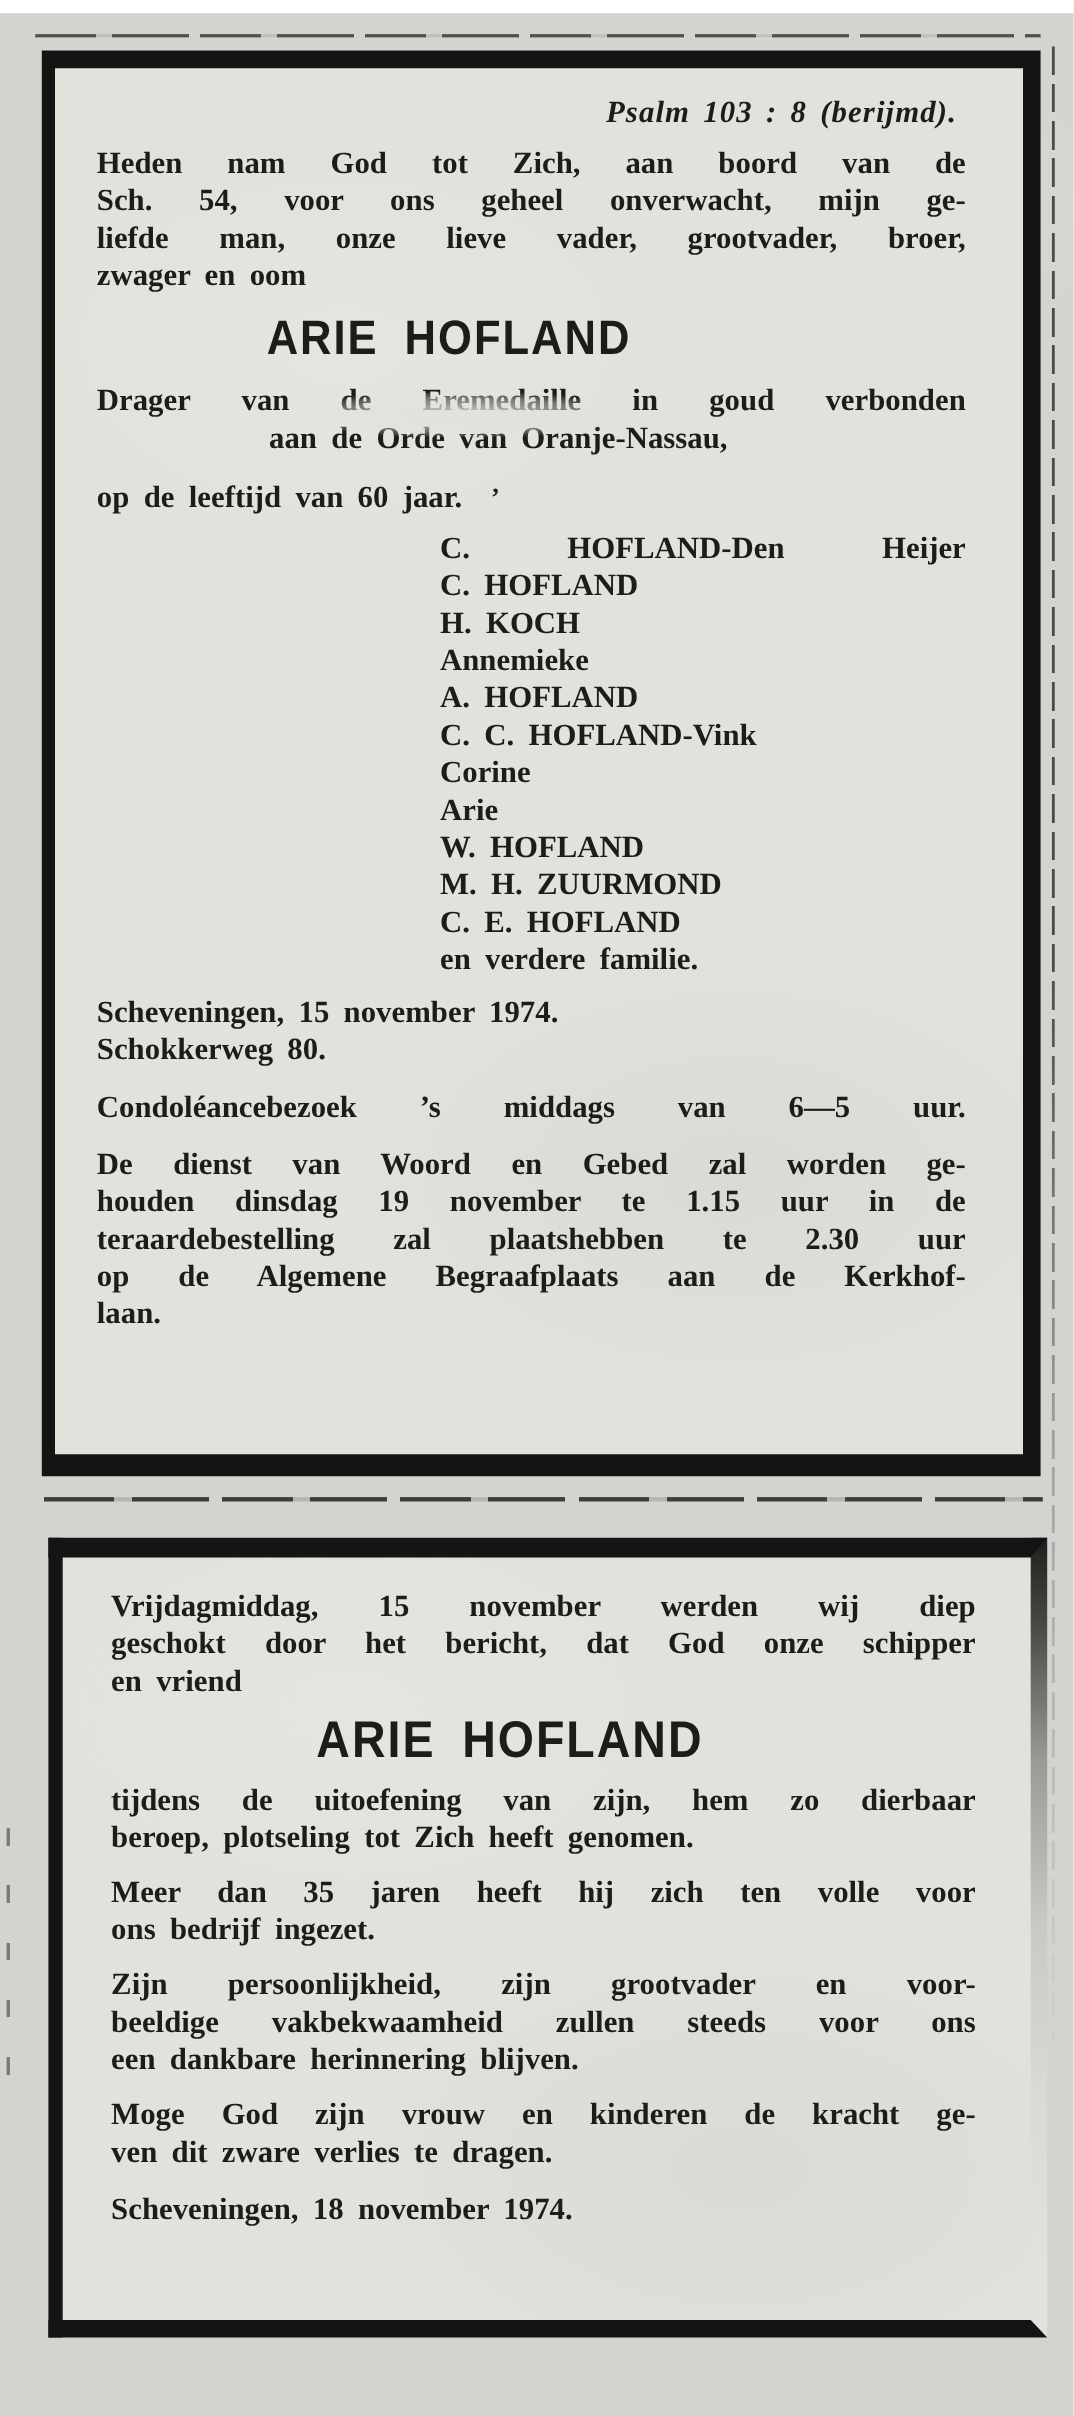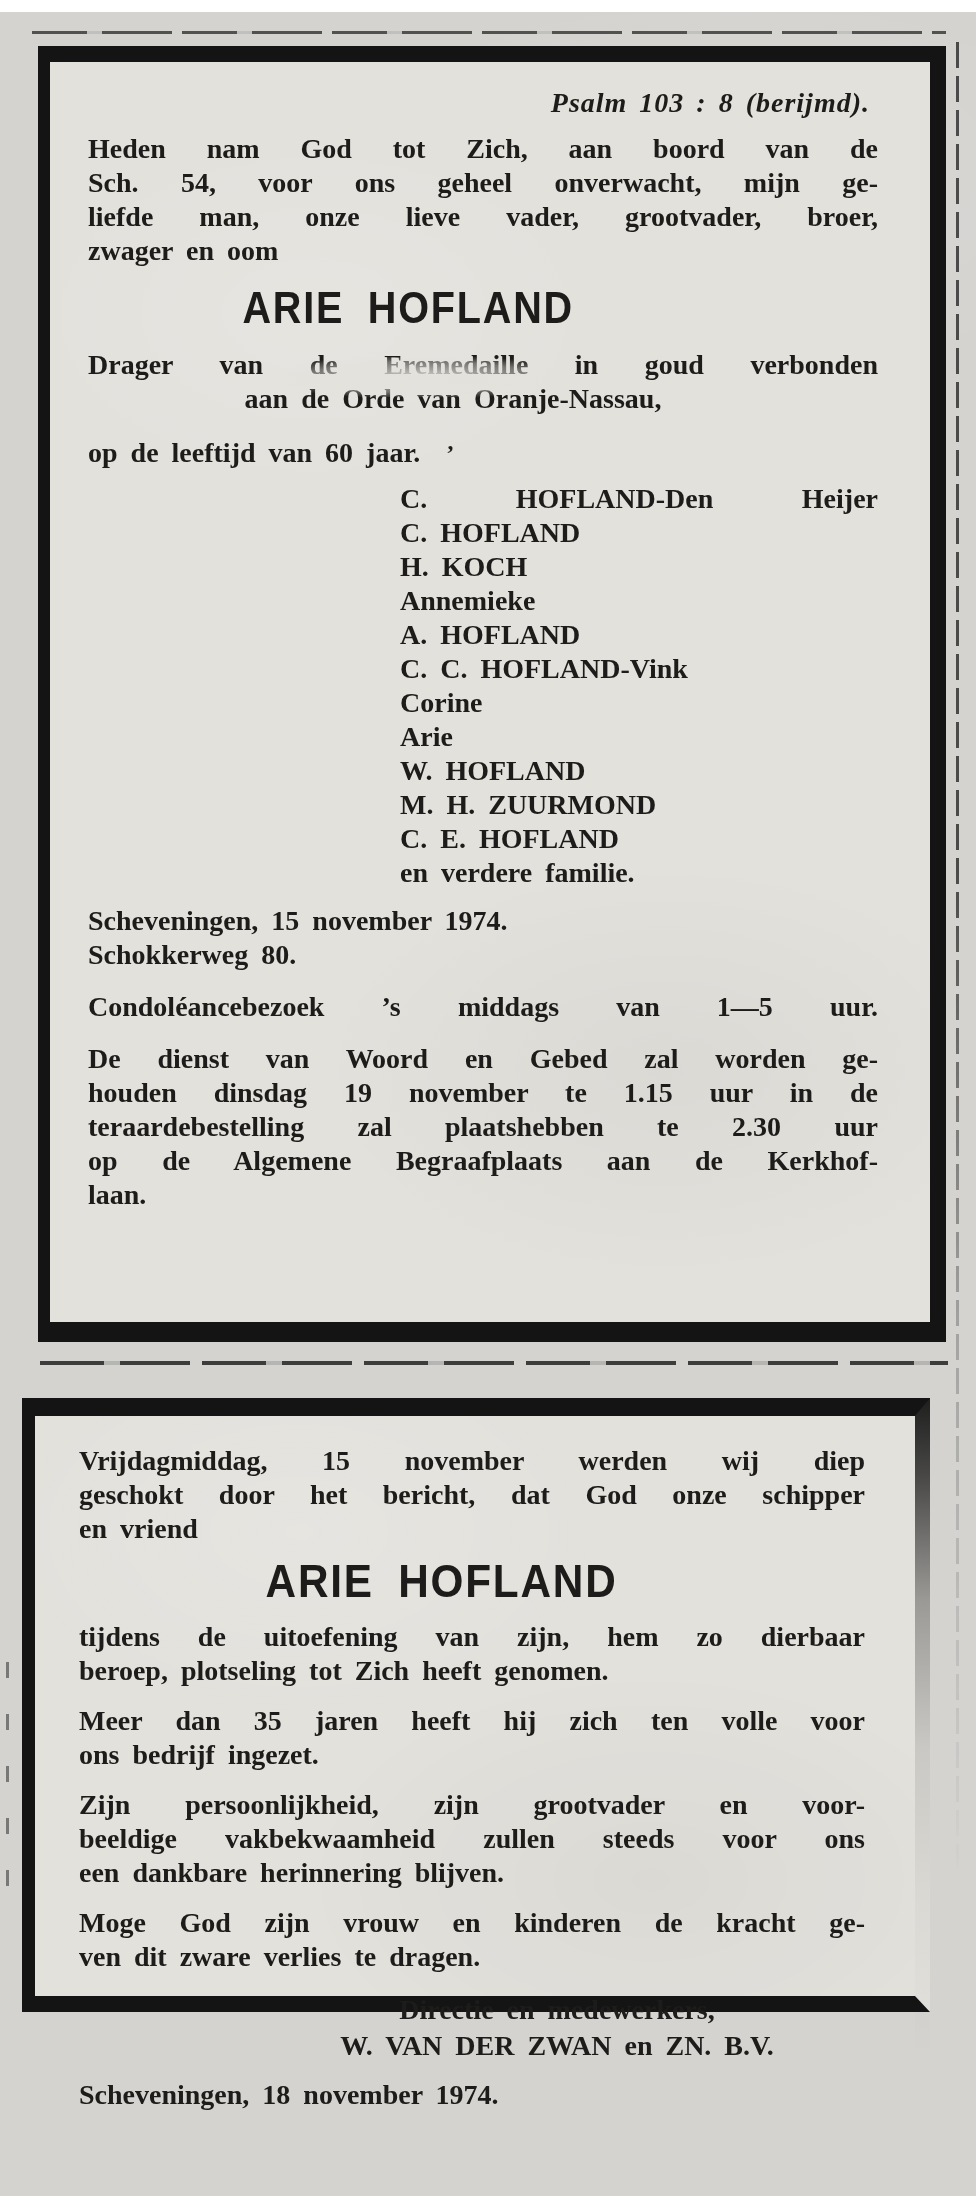--- a/index.html
+++ b/index.html
@@ -39,21 +39,21 @@
       radial-gradient(ellipse 500px 300px at 70% 80%, rgba(0,0,0,.035), transparent 70%),
       #e3e1dc;
     border:14px solid #141414;
   }
   .notice1{
     top:34px;left:38px;width:908px;height:1296px;
     border-top-width:16px;border-right-width:16px;border-bottom-width:20px;border-left-width:12px;
     padding:24px 52px 28px 38px;
   }
   .notice2{
-    top:1386px;left:22px;width:908px;height:614px;
+    top:1386px;left:44px;width:908px;height:727px;
     border-top-width:18px;border-right-width:15px;border-bottom-width:16px;border-left-width:13px;
     border-right-color:transparent;
     padding:28px 50px 24px 44px;
   }
   
   .fade-border{
     position:absolute;top:-18px;right:-15px;width:15px;height:778px;
     background:linear-gradient(to bottom,
       rgba(20,20,20,.95) 0%, rgba(20,20,20,.75) 10%,
       rgba(20,20,20,.35) 26%, rgba(20,20,20,.12) 45%,
@@ -143,21 +143,21 @@
       <div>Arie</div>
       <div>W. HOFLAND</div>
       <div>M. H. ZUURMOND</div>
       <div>C. E. HOFLAND</div>
       <div>en verdere familie.</div>
     </div>
 
     <div>Scheveningen, 15 november 1974.</div>
     <div class="mb18">Schokkerweg 80.</div>
 
-    <div class="jline mb18">Condoléancebezoek ’s middags van 1—5 uur.</div>
+    <div class="jline mb18">Condoléancebezoek ’s middags van 6—5 uur.</div>
 
     <div>
       <div class="jline">De dienst van Woord en Gebed zal worden ge-</div>
       <div class="jline">houden dinsdag 19 november te 1.15 uur in de</div>
       <div class="jline">teraardebestelling zal plaatshebben te 2.30 uur</div>
       <div class="jline">op de Algemene Begraafplaats aan de Kerkhof-</div>
       <div class="jline last">laan.</div>
     </div>
 
     <div class="smudge" style="left:225px;top:295px;width:290px;height:40px;"></div>
@@ -192,21 +192,17 @@
       <div class="jline">Zijn persoonlijkheid, zijn grootvader en voor-</div>
       <div class="jline">beeldige vakbekwaamheid zullen steeds voor ons</div>
       <div class="jline last">een dankbare herinnering blijven.</div>
     </div>
 
     <div class="mb18">
       <div class="jline">Moge God zijn vrouw en kinderen de kracht ge-</div>
       <div class="jline last">ven dit zware verlies te dragen.</div>
     </div>
 
-    <div class="signature">
-      <div>Directie en medewerkers,</div>
-      <div>W. VAN DER ZWAN en ZN. B.V.</div>
-    </div>
 
     <div>Scheveningen, 18 november 1974.</div>
   </div>
 
 </div>
 
 </body></html>

